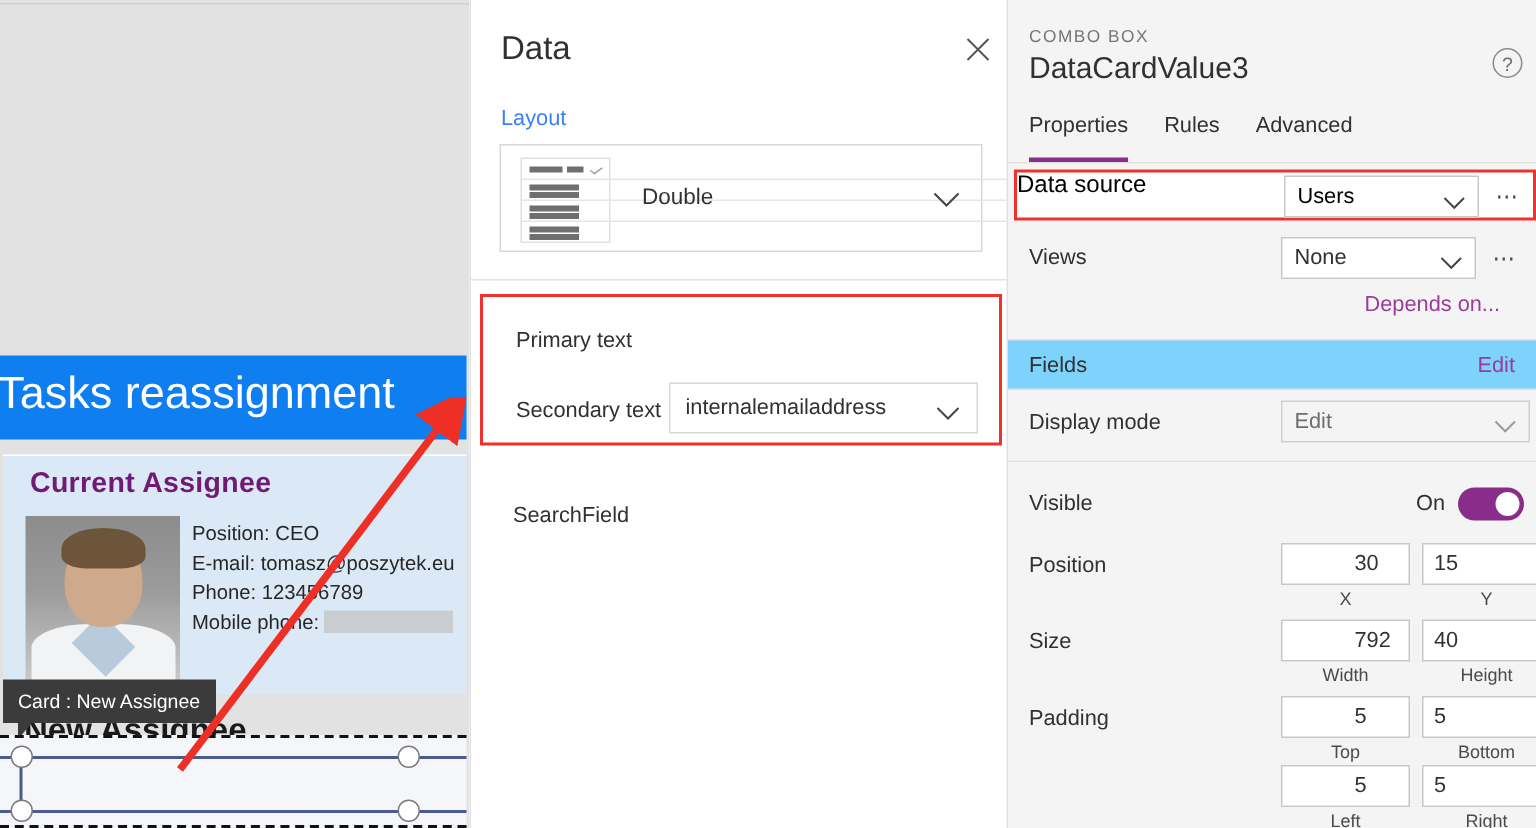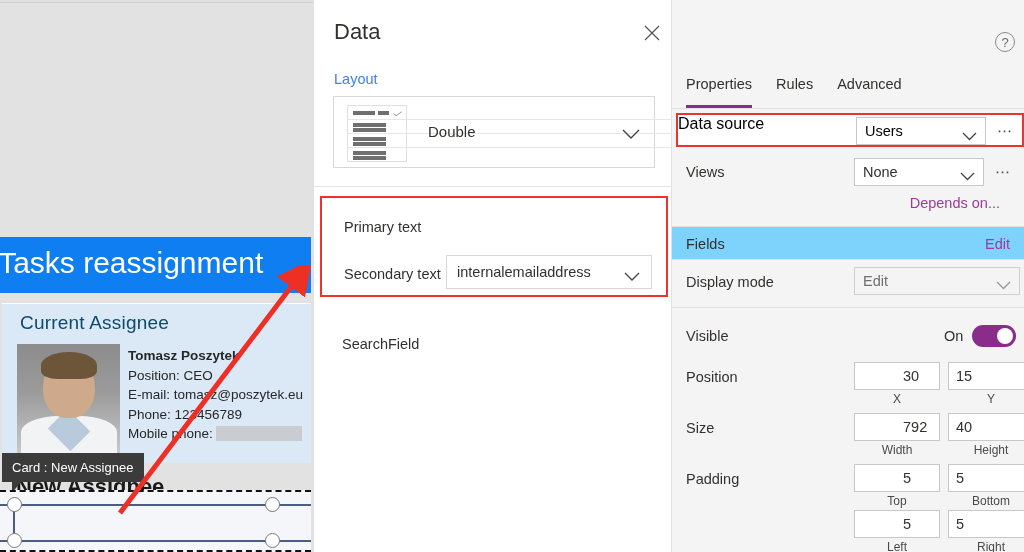--- a/index.html
+++ b/index.html
@@ -27,21 +27,21 @@
     position: absolute; left: -48px; top: 246px; width: 370px;
     color: #ffffff; font-size: 30px; white-space: nowrap;
     font-family: "Liberation Sans", sans-serif;
   }
   #assignee-card {
     position: absolute; left: 2px; top: 303px; width: 309px; height: 160px;
     background: #dbe8f6; border-top: 1px solid #ffffff;
   }
   #assignee-heading {
     position: absolute; left: 18px; top: 8px;
-    font-size: 19px; font-weight: normal; color: #0c4a6e;
+    font-size: 19px; font-weight: bold; color: #701a75;
     letter-spacing: .2px;
   }
   #assignee-photo {
     position: absolute; left: 15px; top: 40px; width: 103px; height: 110px;
     background: linear-gradient(#8c8c8c, #9b9b9b 45%, #a4a4a4 55%, #c9c9c9);
     overflow: hidden;
   }
   #assignee-photo .head {
     position: absolute; left: 26px; top: 12px; width: 52px; height: 62px;
     border-radius: 50% 50% 45% 45%; background: #cfa98c;
@@ -324,21 +324,20 @@
       <div id="assignee-heading">Current Assignee</div>
 
       <div id="assignee-photo">
         <div class="shirt"></div>
         <div class="collar"></div>
         <div class="head"></div>
         <div class="hair"></div>
       </div>
 
       <div id="assignee-fields">
-        <div class="nm">Tomasz Poszytek</div>
         <div>Position: CEO</div>
         <div>E-mail: tomasz@poszytek.eu</div>
         <div>Phone: 123456789</div>
         <div id="mobile-phone-row">
           <span>Mobile phone:</span>
           <span id="mobile-phone-blank"></span>
         </div>
       </div>
     </div>
 
@@ -429,20 +428,24 @@
     <defs>
       <marker id="ahead" markerWidth="7" markerHeight="7" refX="3" refY="3.5" orient="auto">
         <path d="M0 0 L7 3.5 L0 7 z" fill="#ee2f26"></path>
       </marker>
     </defs>
     <line x1="25" y1="248" x2="205" y2="10" stroke="#ee2f26" stroke-width="5" marker-end="url(#ahead)"></line>
   </svg>
 
   <div id="props-panel">
 
+    <div id="props-top">
+      <div id="props-kind">COMBO BOX</div>
+      <div id="props-title">DataCardValue3</div>
+    </div>
 
     <div id="props-tabs">
       <div class="ptab active">Properties</div>
       <div class="ptab">Rules</div>
       <div class="ptab">Advanced</div>
     </div>
     <div id="props-tabs-rule"></div>
 
     <div id="datasource-highlight">
       <span class="plabel" style="top:8px">Data source</span>

